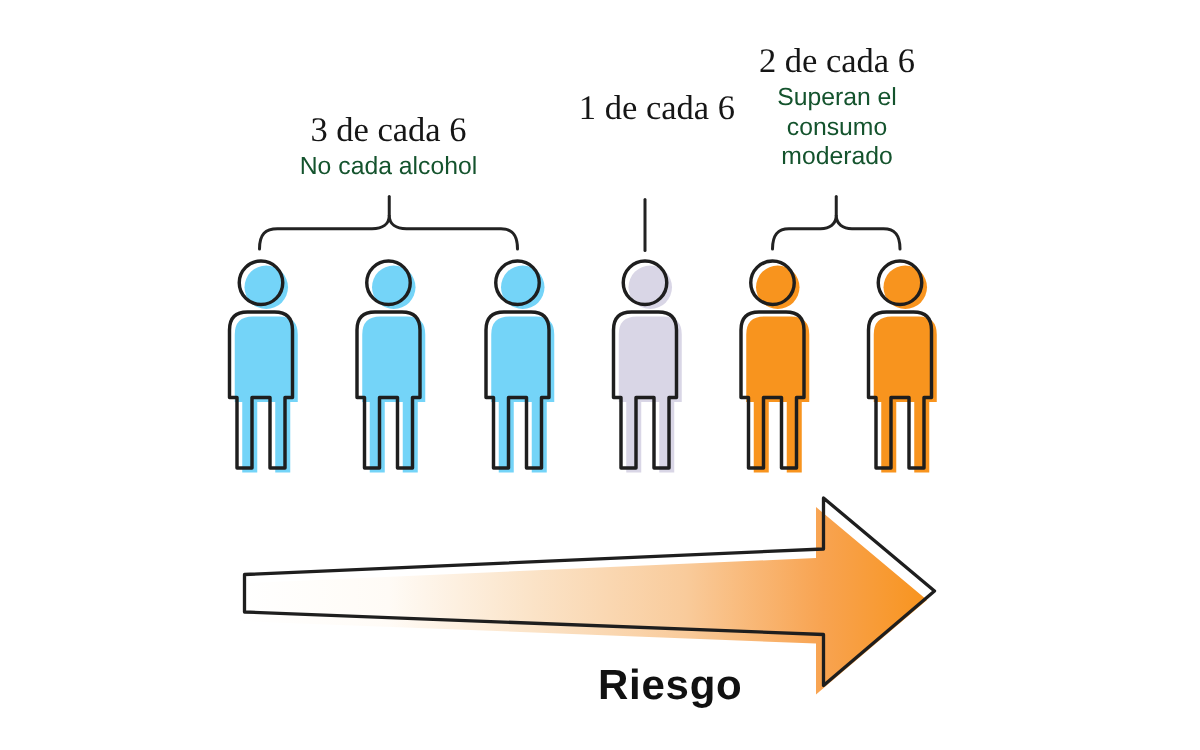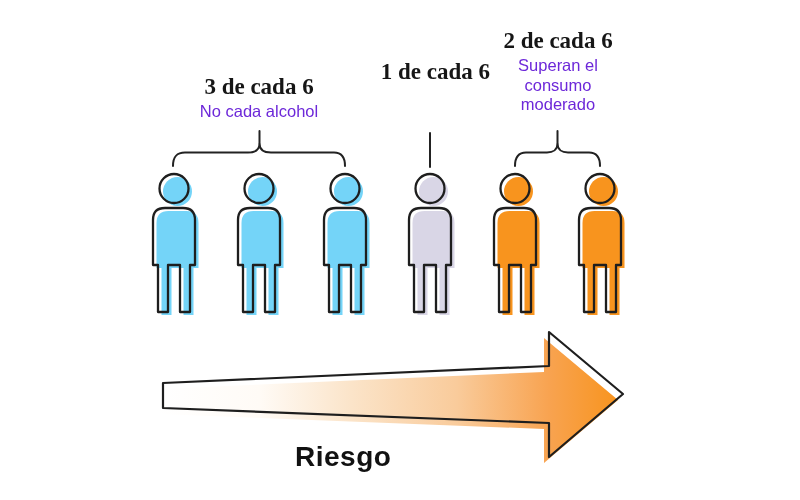--- a/index.html
+++ b/index.html
@@ -12,39 +12,39 @@
     color:#1b1b1b;
   }
   .svg-layer{position:absolute;left:0;top:0;}
   .group-label{
     position:absolute;
     text-align:center;
     line-height:1.18;
   }
   .group-title{
     font-family:"Liberation Serif", serif;
-    font-weight:bold;
+    font-weight:normal;
     font-size:23px;
     line-height:1.12;
     color:#161616;
     white-space:nowrap;
   }
   .group-sub{
     font-size:16.5px;
     line-height:1.2;
-    color:#6d28d9;
+    color:#14532d;
     margin-top:2px;
   }
   .g1{left:149px;top:74px;width:220px;}
   .g2{left:370px;top:59px;width:120px;text-align:right;}
   .g3{left:498px;top:28px;width:120px;}
   .risk-label{
     position:absolute;
     left:295px;top:441px;width:200px;
-    text-align:left;
+    text-align:right;
     font-size:28px;
     font-weight:bold;
     letter-spacing:0.5px;
     color:#111111;
   }
 </style>
 </head>
 <body>
 
 <div class="canvas">

